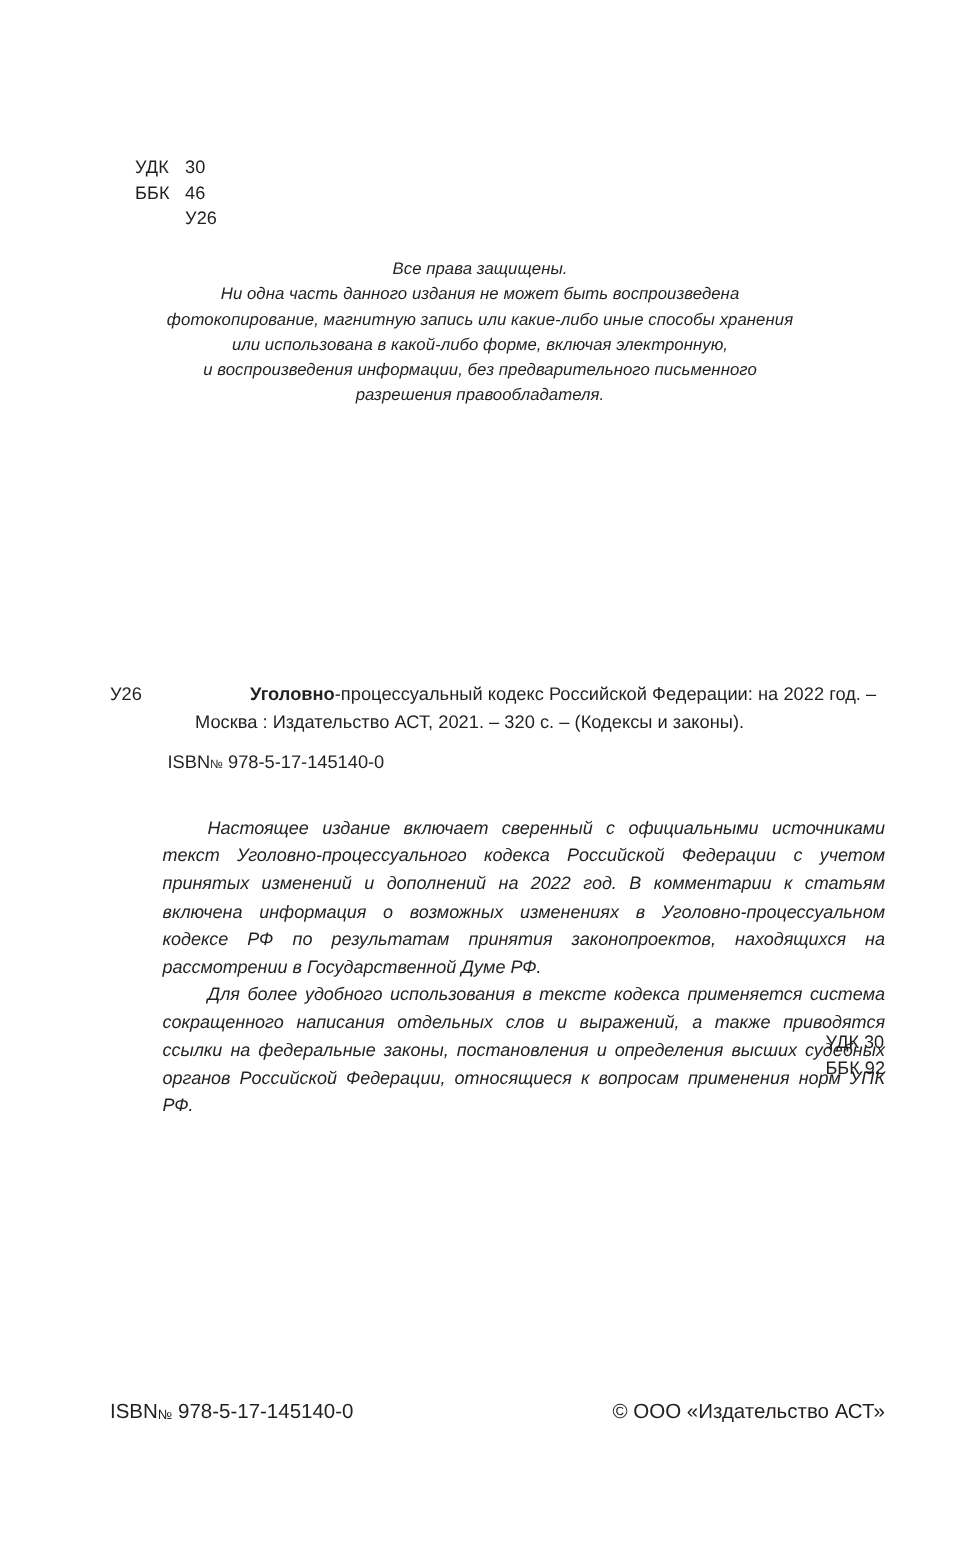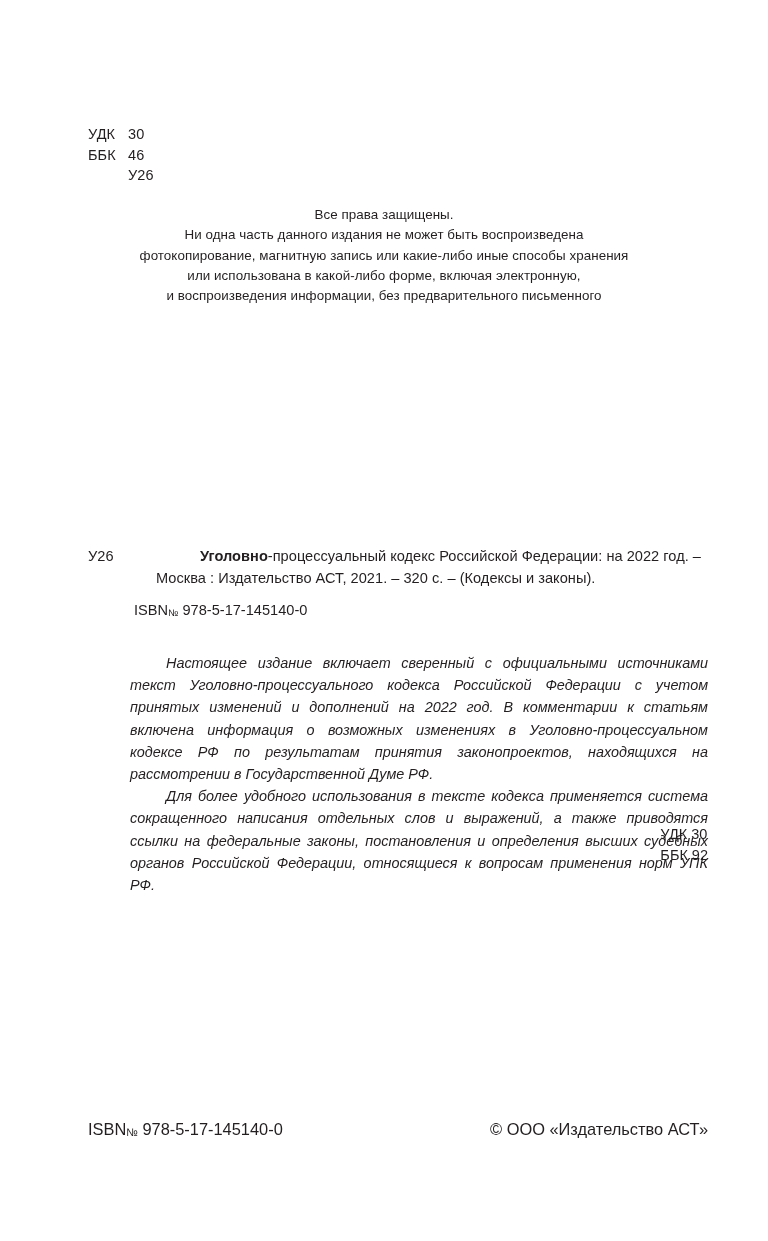--- a/index.html
+++ b/index.html
@@ -29,20 +29,21 @@
     font-size: 14.5px;
     line-height: 20.5px;
     letter-spacing: 0.1px;
   }
   #udk-block .code-row {
     white-space: pre;
   }
   #udk-block .code-label {
     display: inline-block;
     width: 40px;
+    margin-left: 20px;
   }
   #udk-block .code-value {
     display: inline-block;
   }
   #udk-block .code-row-indent .code-label {
     visibility: hidden;
   }
 
   
   #rights-notice {
@@ -51,20 +52,21 @@
     right: 0;
     top: 205px;
     text-align: center;
     font-size: 13.4px;
     line-height: 20.3px;
     letter-spacing: 0.05px;
   }
   #rights-notice .rights-line {
     display: block;
     white-space: nowrap;
+    font-style: italic;
   }
 
   
   #biblio {
     position: absolute;
     left: 88px;
     top: 545px;
     width: 622px;
     font-size: 14.6px;
     line-height: 22px;
@@ -152,20 +154,21 @@
     <div class="code-row"><span class="code-label">ББК</span><span class="code-value">46</span></div>
     <div class="code-row code-row-indent"><span class="code-label">ББК</span><span class="code-value">У26</span></div>
   </div>
 
   <div id="rights-notice">
     <span class="rights-line">Все права защищены.</span>
     <span class="rights-line">Ни одна часть данного издания не может быть воспроизведена</span>
     <span class="rights-line">фотокопирование, магнитную запись или какие-либо иные способы хранения</span>
     <span class="rights-line">или использована в какой-либо форме, включая электронную,</span>
     <span class="rights-line">и воспроизведения информации, без предварительного письменного</span>
+    <span class="rights-line">разрешения правообладателя.</span>
   </div>
 
   <div id="biblio">
     <span class="biblio-marker">У26</span>
     <div class="biblio-body"><span class="biblio-title-lead">Уголовно</span><span>-процессуальный кодекс Российской Федерации: на 2022 год. – Москва : Издательство АСТ, 2021. – 320 с. – (Кодексы и законы).</span></div>
   </div>
 
   <div id="biblio-isbn"><span>ISBN</span><span class="num-sign">№</span><span> 978-5-17-145140-0</span></div>
 
   <div id="annotation">

